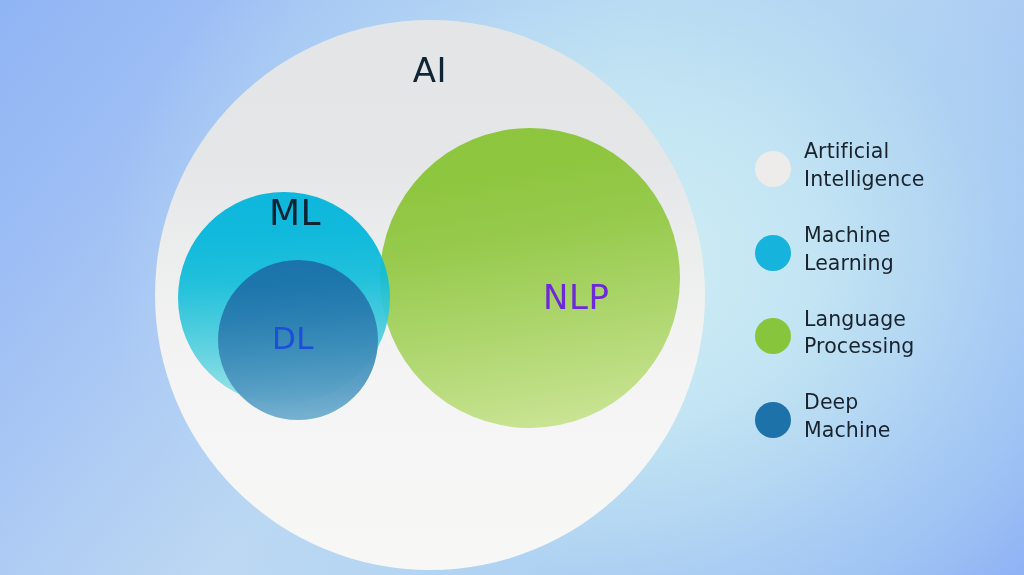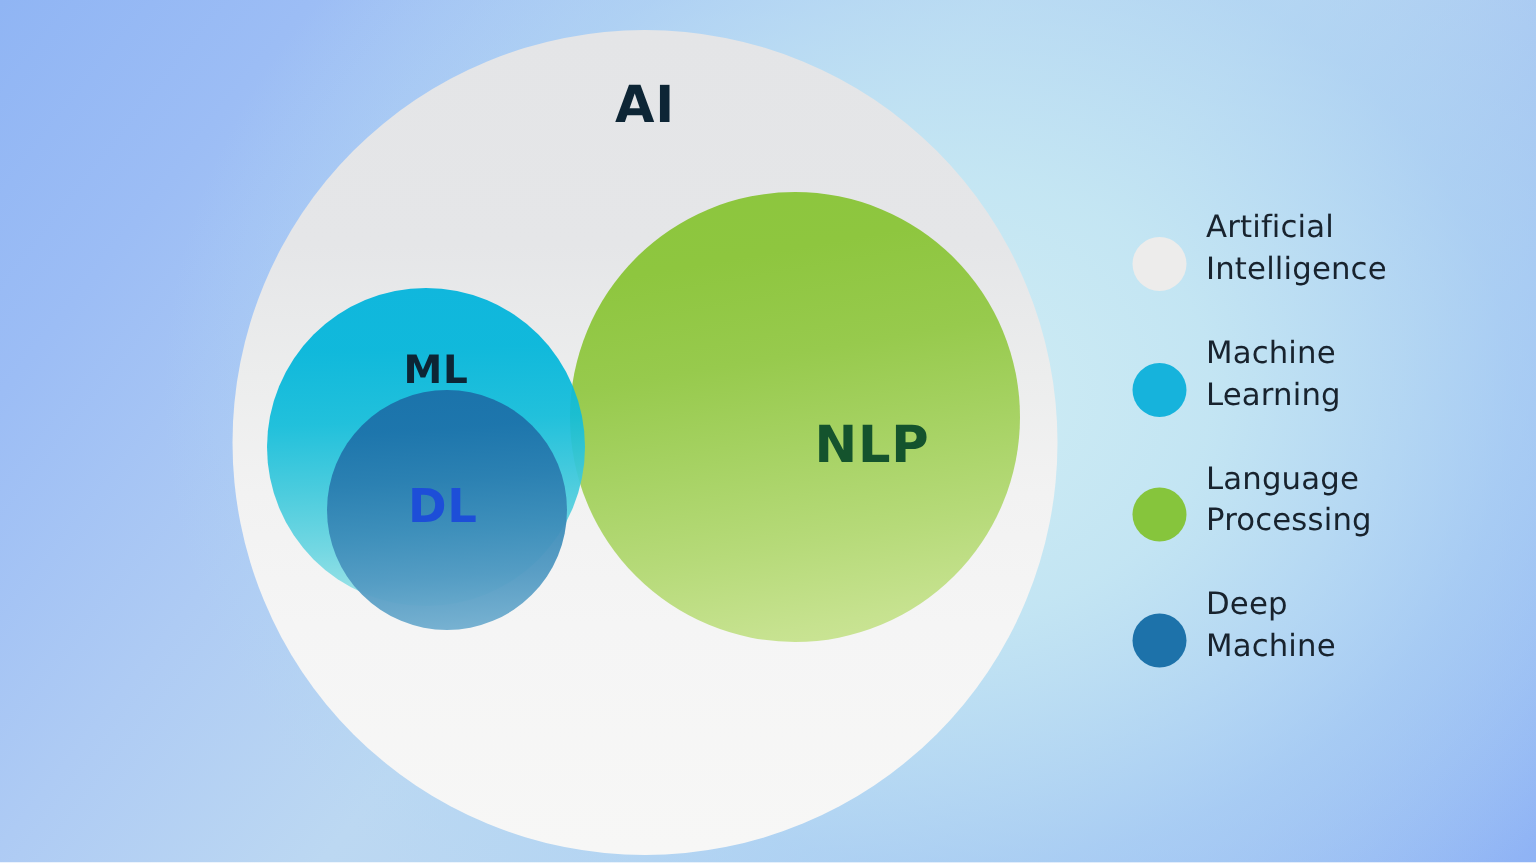--- a/index.html
+++ b/index.html
@@ -102,42 +102,42 @@
       #5199c2 76%,
       #69a9cc 92%,
       #76b1d2 100%);
     opacity: 0.95;
   }
 
   
   .venn-label {
     position: absolute;
     color: #0d2535;
-    font-weight: bold;
+    font-weight: normal;
     letter-spacing: 0.5px;
     white-space: nowrap;
     user-select: none;
   }
 
   .label-ai  { left: 0; top: 50px;  width: 860px; text-align: center; font-size: 34px; }
-  .label-ml  { left: 269px; top: 192px; font-size: 26px; margin-top: 40px; }
+  .label-ml  { left: 269px; top: 192px; font-size: 36px; }
   .label-nlp { left: 543px; top: 277px; font-size: 34px; }
   .label-dl  { left: 272px; top: 320px; font-size: 31px; }
 
   
   .legend {
     position: absolute;
     left: 755px;
     top: 138px;
     width: 250px;
   }
 
   .legend-item {
     display: flex;
-    align-items: flex-end;
+    align-items: center;
     margin-bottom: 28px;
   }
 
   .legend-swatch {
     flex: 0 0 auto;
     width: 36px;
     height: 36px;
     border-radius: 50%;
     margin-right: 13px;
     margin-top: 6px;
@@ -158,21 +158,21 @@
 
   <div class="bg"></div>
 
   <div class="circle circle-ai"></div>
   <div class="circle circle-nlp"></div>
   <div class="circle circle-ml"></div>
   <div class="circle circle-dl"></div>
 
   <div class="venn-label label-ai" style="color: rgb(13, 37, 53);">AI</div>
   <div class="venn-label label-ml" style="color: rgb(13, 37, 53);">ML</div>
-  <div class="venn-label label-nlp" style="color: #14532d;">NLP</div>
+  <div class="venn-label label-nlp" style="color: #6d28d9;">NLP</div>
   <div class="venn-label label-dl" style="color: #1d4ed8;">DL</div>
 
   <div class="legend">
 
     <div class="legend-item">
       <span class="legend-swatch" style="background: rgb(237, 236, 235);"></span>
       <span class="legend-label">Artificial
 Intelligence</span>
     </div>
 

